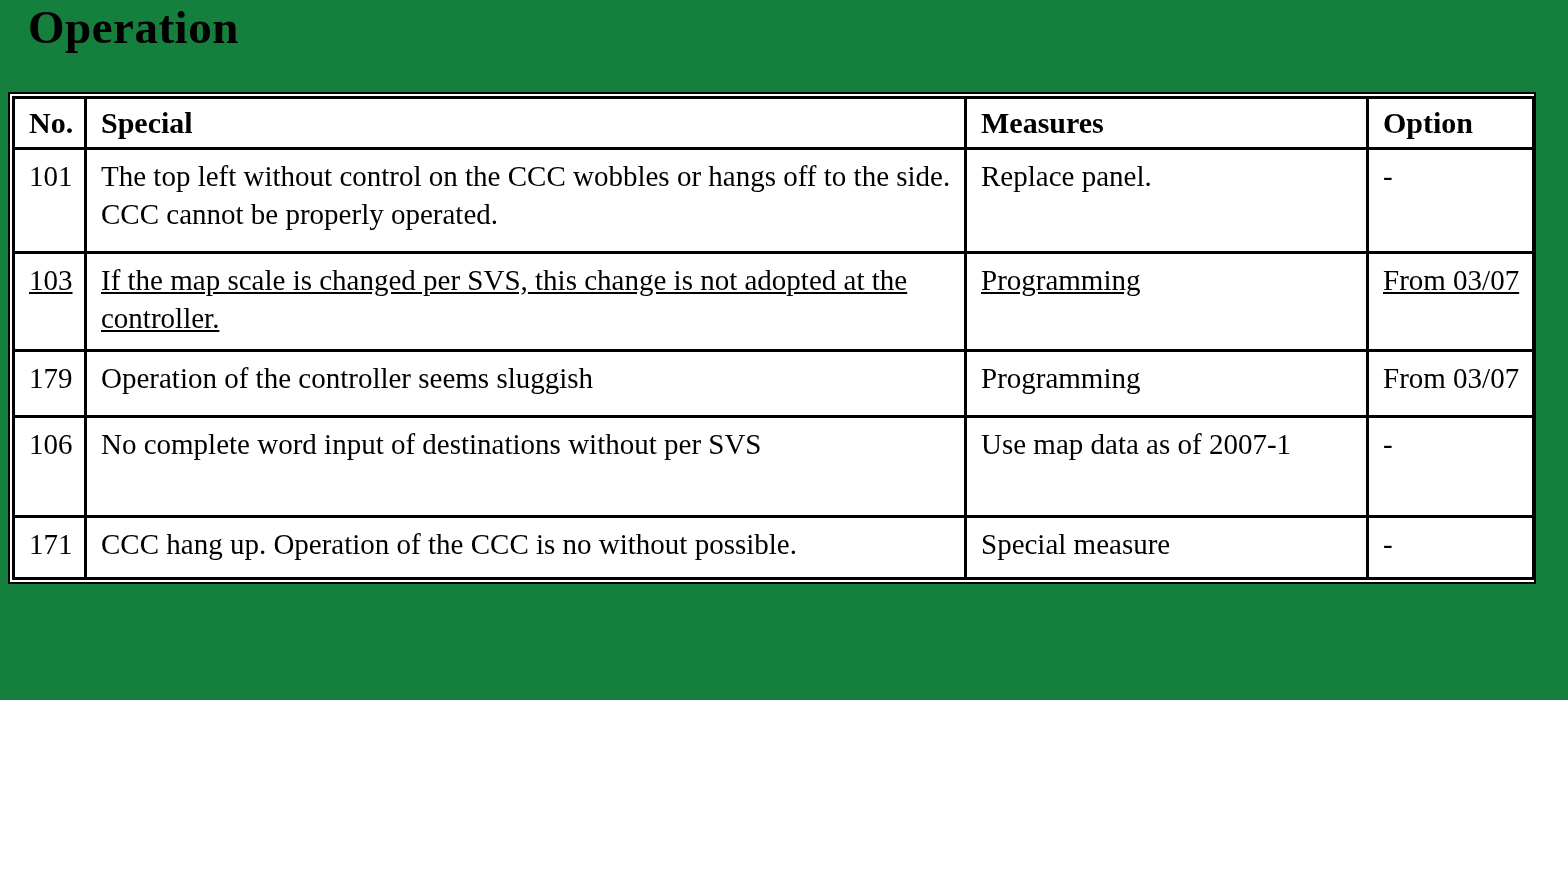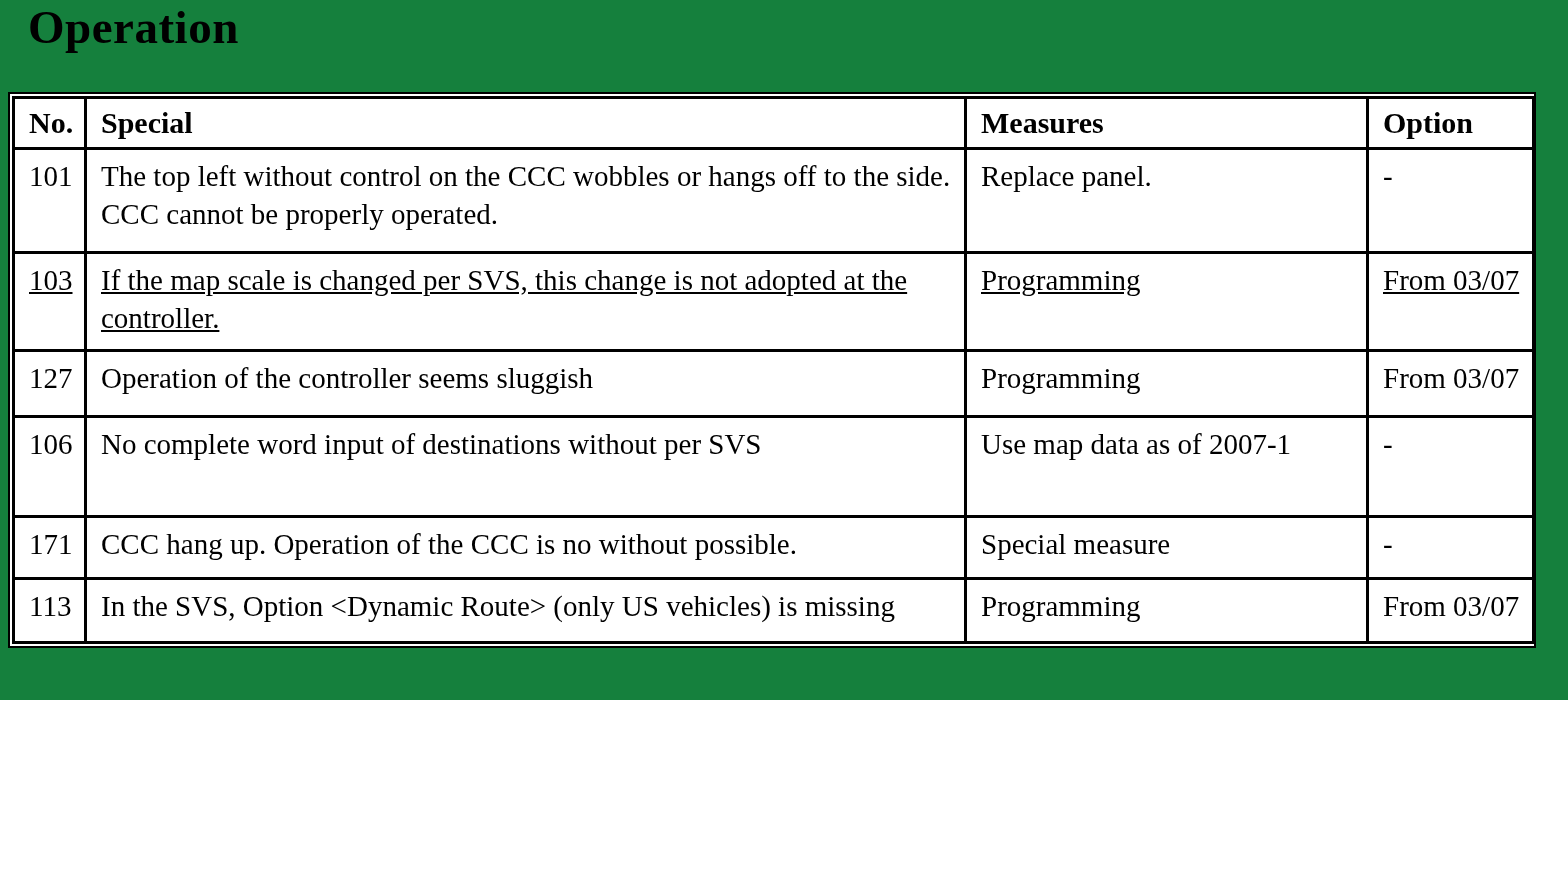--- a/index.html
+++ b/index.html
@@ -104,40 +104,34 @@
           <td class="cell-measures">Replace panel.</td>
           <td class="cell-progman">-</td>
         </tr>
         <tr>
           <td class="cell-no">103</td>
           <td class="cell-symptom">If the map scale is changed per SVS, this change is not adopted at the controller.</td>
           <td class="cell-measures">Programming</td>
           <td class="cell-progman">From 03/07</td>
         </tr>
         <tr>
-          <td class="cell-no">127</td>
+          <td class="cell-no">179</td>
           <td class="cell-symptom">Operation of the controller seems sluggish</td>
           <td class="cell-measures">Programming</td>
           <td class="cell-progman">From 03/07</td>
         </tr>
         <tr>
           <td class="cell-no">106</td>
           <td class="cell-symptom">No complete word input of destinations without per SVS</td>
           <td class="cell-measures">Use map data as of 2007-1</td>
           <td class="cell-progman">-</td>
         </tr>
         <tr>
           <td class="cell-no">171</td>
           <td class="cell-symptom">CCC hang up. Operation of the CCC is no without possible.</td>
           <td class="cell-measures">Special measure</td>
           <td class="cell-progman">-</td>
         </tr>
-        <tr>
-          <td class="cell-no">113</td>
-          <td class="cell-symptom">In the SVS, Option &lt;Dynamic Route&gt; (only US vehicles) is missing</td>
-          <td class="cell-measures">Programming</td>
-          <td class="cell-progman">From 03/07</td>
-        </tr>
       </tbody>
     </table>
   </div>
 
 </div>
 
 </body></html>

